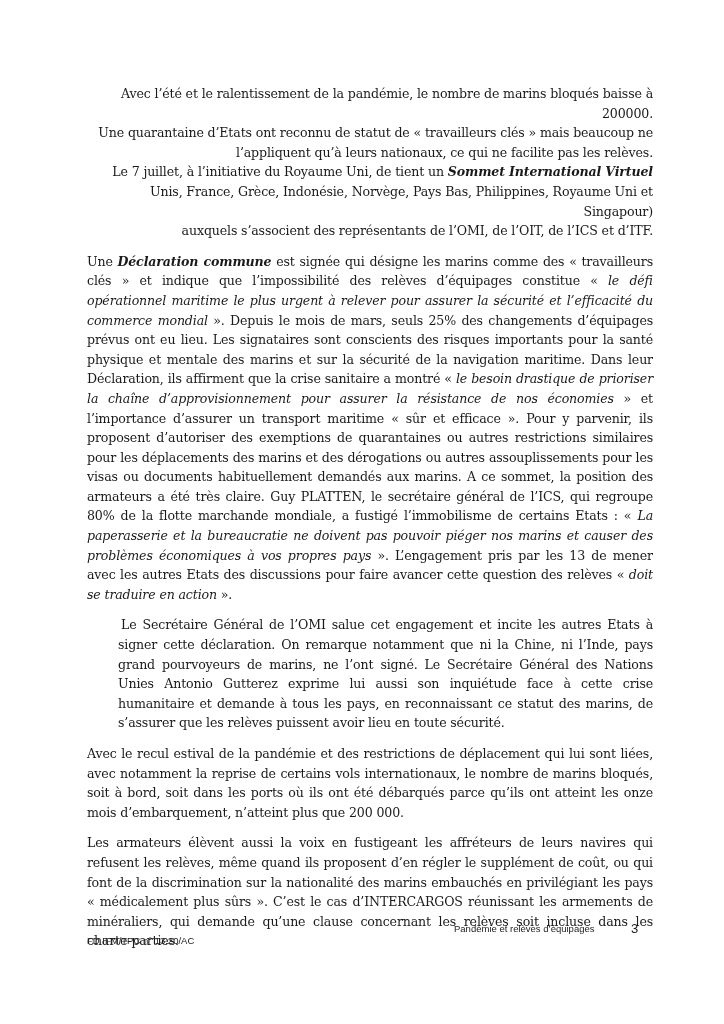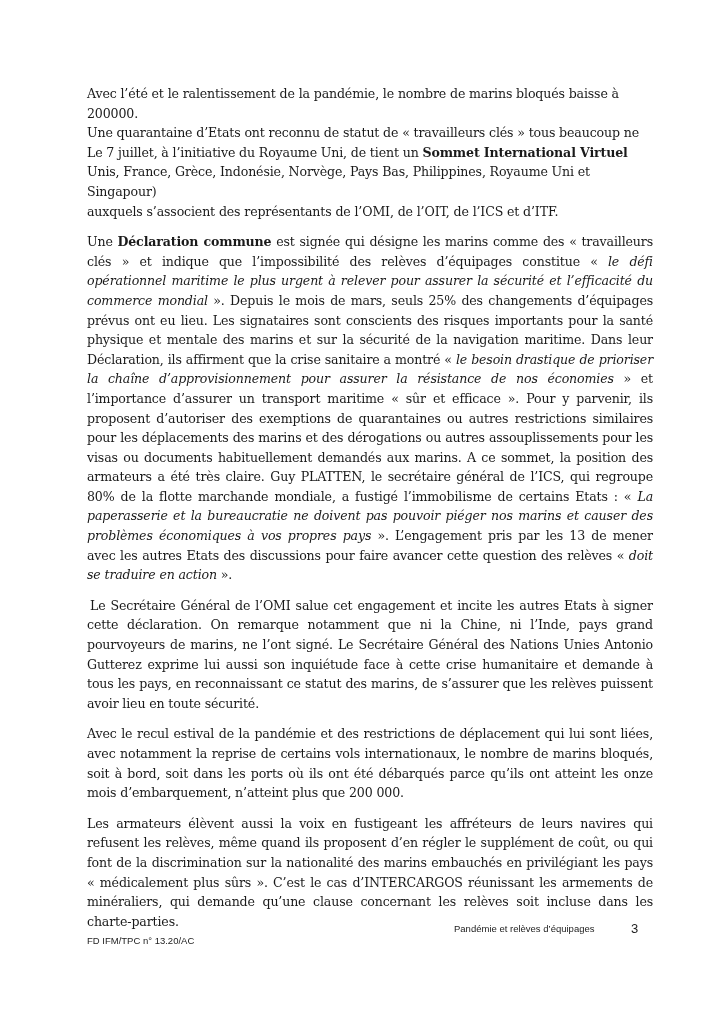--- a/index.html
+++ b/index.html
@@ -24,51 +24,53 @@
       line-height: 19.6px;
       letter-spacing: -0.15px;
     }
     .para {
       margin: 0 0 11px 0;
     }
     .para.justify {
       text-align: justify;
     }
     .para.left {
-      text-align: left;
+      text-align: right;
     }
     .para.indent1 {
       text-indent: 3px;
+      margin-left: 31px;
     }
     .line-block {
       display: block;
     }
     em { font-style: italic; }
-    strong.bi { font-weight: bold; }
+    strong.bi { font-weight: bold; font-style: italic; }
     .footer {
       position: absolute;
       left: 87px;
       top: 923px;
       width: 560px;
       font-family: "Liberation Sans", "DejaVu Sans", sans-serif;
       font-size: 9.5px;
       color: #222;
     }
     .footer .left { position: absolute; left: 0; top: 12px; }
     .footer .center { position: absolute; left: 367px; top: 0; }
     .footer .page-num { position: absolute; left: 544px; top: -2px; font-size: 13px; }
   </style>
 </head>
 <body>
 
 <div class="page">
 
   <p class="para left">
     <span class="line-block">Avec l’été et le ralentissement de la pandémie, le nombre de marins bloqués baisse à 200000.</span>
-    <span class="line-block">Une quarantaine d’Etats ont reconnu de statut de « travailleurs clés » tous beaucoup ne</span>
+    <span class="line-block">Une quarantaine d’Etats ont reconnu de statut de « travailleurs clés » mais beaucoup ne</span>
+    <span class="line-block">l’appliquent qu’à leurs nationaux, ce qui ne facilite pas les relèves.</span>
     <span class="line-block"><span>Le 7 juillet, à l’initiative du Royaume Uni, de tient un </span><strong class="bi">Sommet International Virtuel</strong></span>
     <span class="line-block">Unis, France, Grèce, Indonésie, Norvège, Pays Bas, Philippines, Royaume Uni et Singapour)</span>
     <span class="line-block">auxquels s’associent des représentants de l’OMI, de l’OIT, de l’ICS et d’ITF.</span>
   </p>
 
   <p class="para justify"><span>Une </span><strong class="bi">Déclaration commune</strong><span> est signée qui désigne les marins comme des « travailleurs clés » et indique que l’impossibilité des relèves d’équipages constitue « </span><em>le défi opérationnel maritime le plus urgent à relever pour assurer la sécurité et l’efficacité du commerce mondial</em><span> ». Depuis le mois de mars, seuls 25% des changements d’équipages prévus ont eu lieu. Les signataires sont conscients des risques importants pour la santé physique et mentale des marins et sur la sécurité de la navigation maritime. Dans leur Déclaration, ils affirment que la crise sanitaire a montré « </span><em>le besoin drastique de prioriser la chaîne d’approvisionnement pour assurer la résistance de nos économies</em><span> » et l’importance d’assurer un transport maritime « sûr et efficace ». Pour y parvenir, ils proposent d’autoriser des exemptions de quarantaines ou autres restrictions similaires pour les déplacements des marins et des dérogations ou autres assouplissements pour les visas ou documents habituellement demandés aux marins. A ce sommet, la position des armateurs a été très claire. Guy PLATTEN, le secrétaire général de l’ICS, qui regroupe 80% de la flotte marchande mondiale, a fustigé l’immobilisme de certains Etats : « </span><em>La paperasserie et la bureaucratie ne doivent pas pouvoir piéger nos marins et causer des problèmes économiques à vos propres pays</em><span> ». L’engagement pris par les 13 de mener avec les autres Etats des discussions pour faire avancer cette question des relèves « </span><em>doit se traduire en action</em><span> ».</span></p>
 
   <p class="para justify indent1">Le Secrétaire Général de l’OMI salue cet engagement et incite les autres Etats à signer cette déclaration. On remarque notamment que ni la Chine, ni l’Inde, pays grand pourvoyeurs de marins, ne l’ont signé. Le Secrétaire Général des Nations Unies Antonio Gutterez exprime lui aussi son inquiétude face à cette crise humanitaire et demande à tous les pays, en reconnaissant ce statut des marins, de s’assurer que les relèves puissent avoir lieu en toute sécurité.</p>
 
   <p class="para justify">Avec le recul estival de la pandémie et des restrictions de déplacement qui lui sont liées, avec notamment la reprise de certains vols internationaux, le nombre de marins bloqués, soit à bord, soit dans les ports où ils ont été débarqués parce qu’ils ont atteint les onze mois d’embarquement, n’atteint plus que 200 000.</p>

